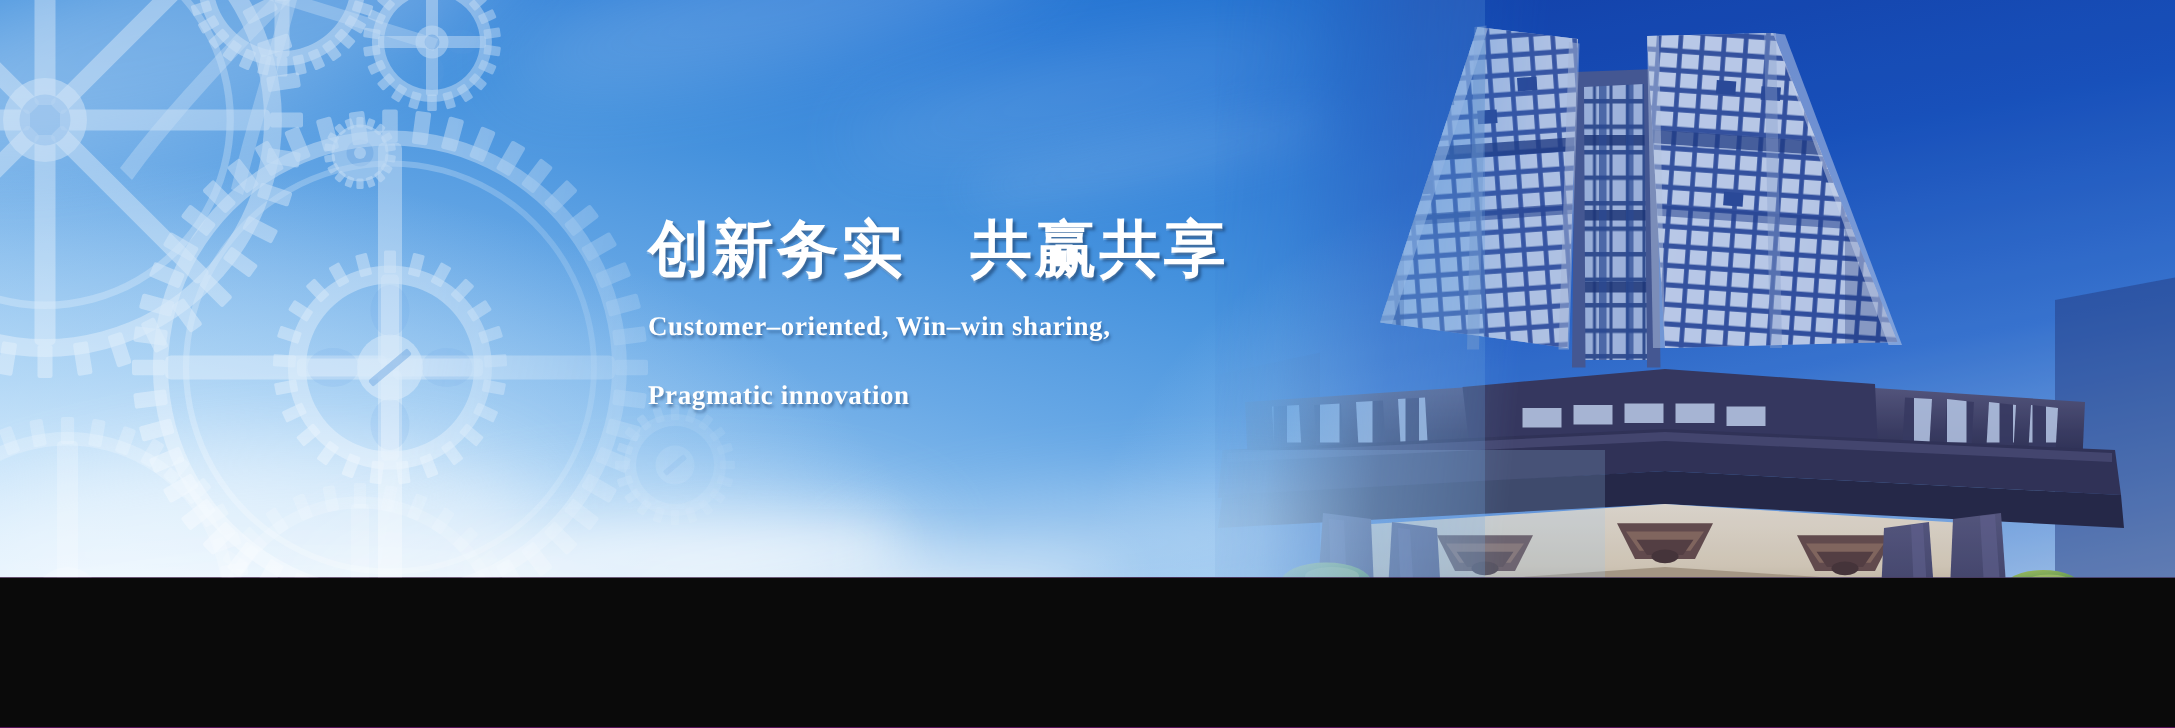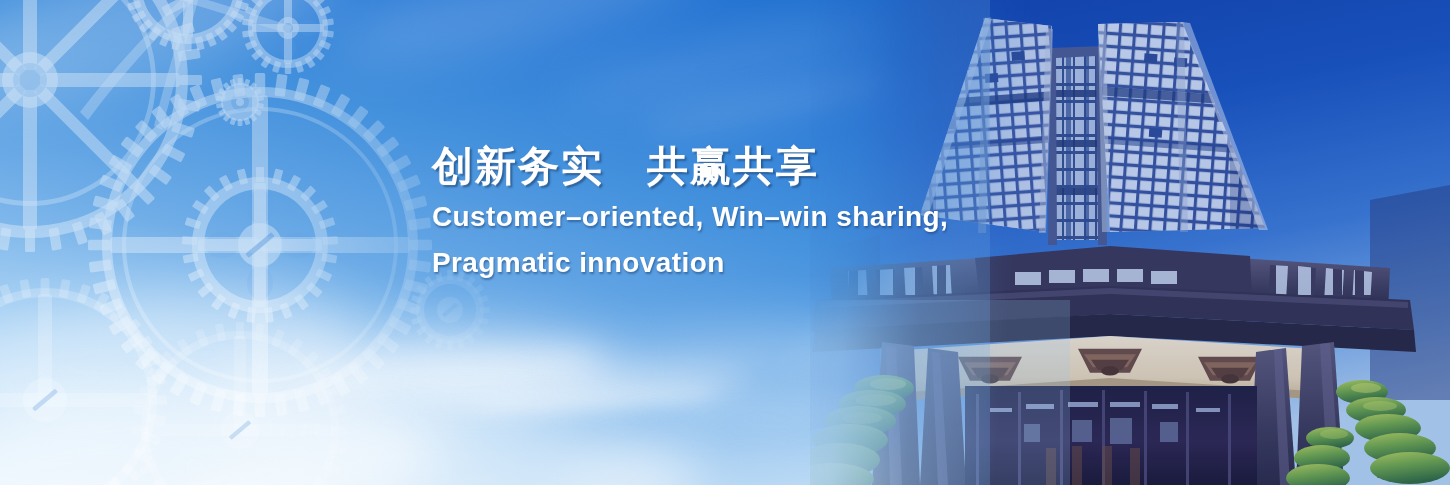--- a/index.html
+++ b/index.html
@@ -1,23 +1,23 @@
 <!DOCTYPE html>
 <html><head>
 <meta charset="utf-8">
 <title>Corporate Banner</title>
 <style>
   * { margin:0; padding:0; box-sizing:border-box; }
   html,body { background:#0a0a0a; }
 
   .banner{
     position:relative;
-    width:1450px; height:485px;
+    width:1450px; height:385px;
     overflow:hidden;
-    font-family:Liberation Sans, sans-serif;
+    font-family:Liberation Serif, serif;
     background:#a21caf;
   }
 
   
   .sky-base{
     position:absolute; inset:0;
     background:
       radial-gradient(ellipse 900px 560px at 88% 104%, rgba(232,244,255,.95) 0%, rgba(209,233,252,.55) 32%, rgba(150,200,244,0) 62%),
       radial-gradient(ellipse 780px 460px at 6% 112%, rgba(236,247,255,.9) 0%, rgba(196,226,250,.5) 40%, rgba(150,200,244,0) 70%),
       linear-gradient(196deg,
@@ -66,21 +66,21 @@
   }
   .hl{
     font-size:41px;
     font-weight:700;
     letter-spacing:2px;
     line-height:52px;
     white-space:pre;
     text-shadow:2px 2px 2px rgba(22,58,104,.58), 0 1px 0 rgba(255,255,255,.25);
   }
   .sub{
-    font-size:28px;
+    font-size:18px;
     font-weight:600;
     letter-spacing:.4px;
     line-height:34px;
     margin-top:8px;
     text-shadow:1px 2px 2px rgba(26,62,110,.5);
   }
 </style>
 </head>
 <body>
 

